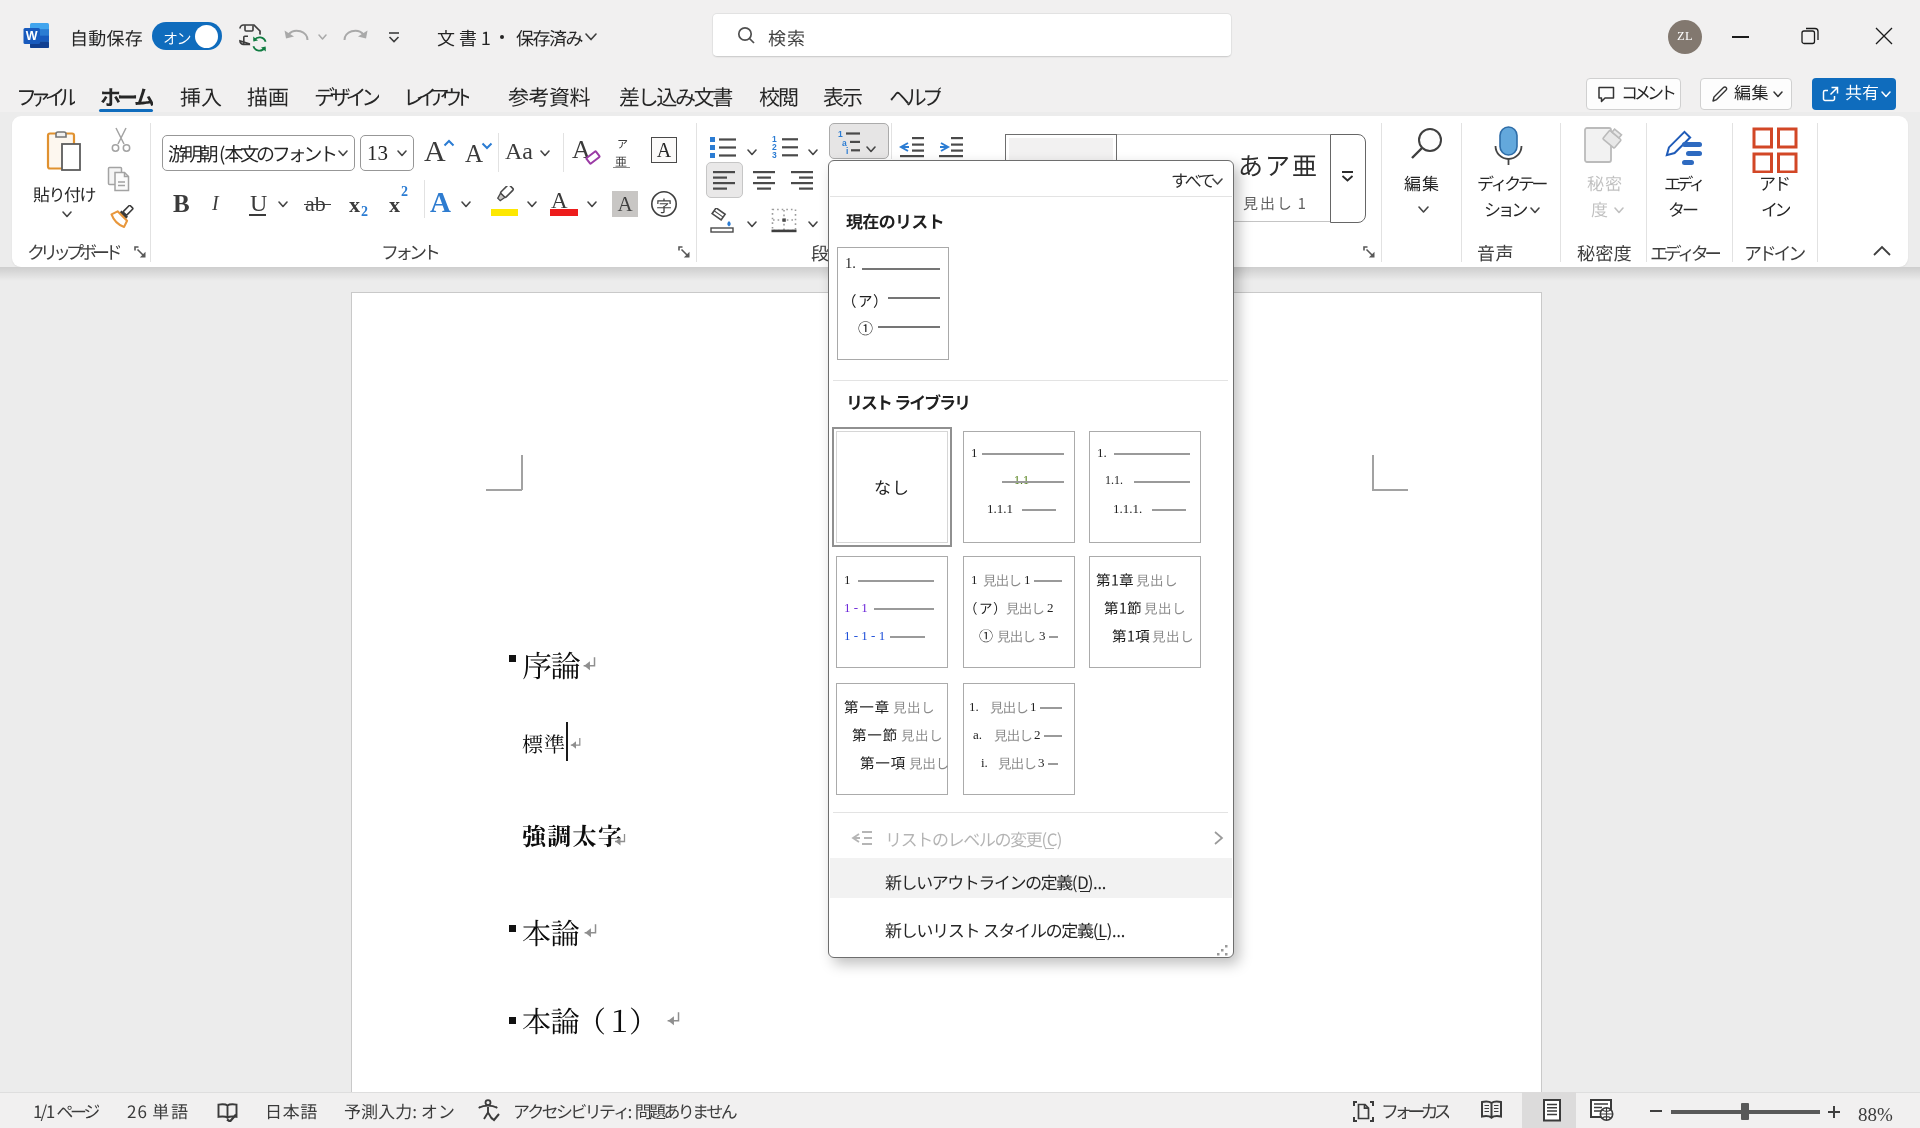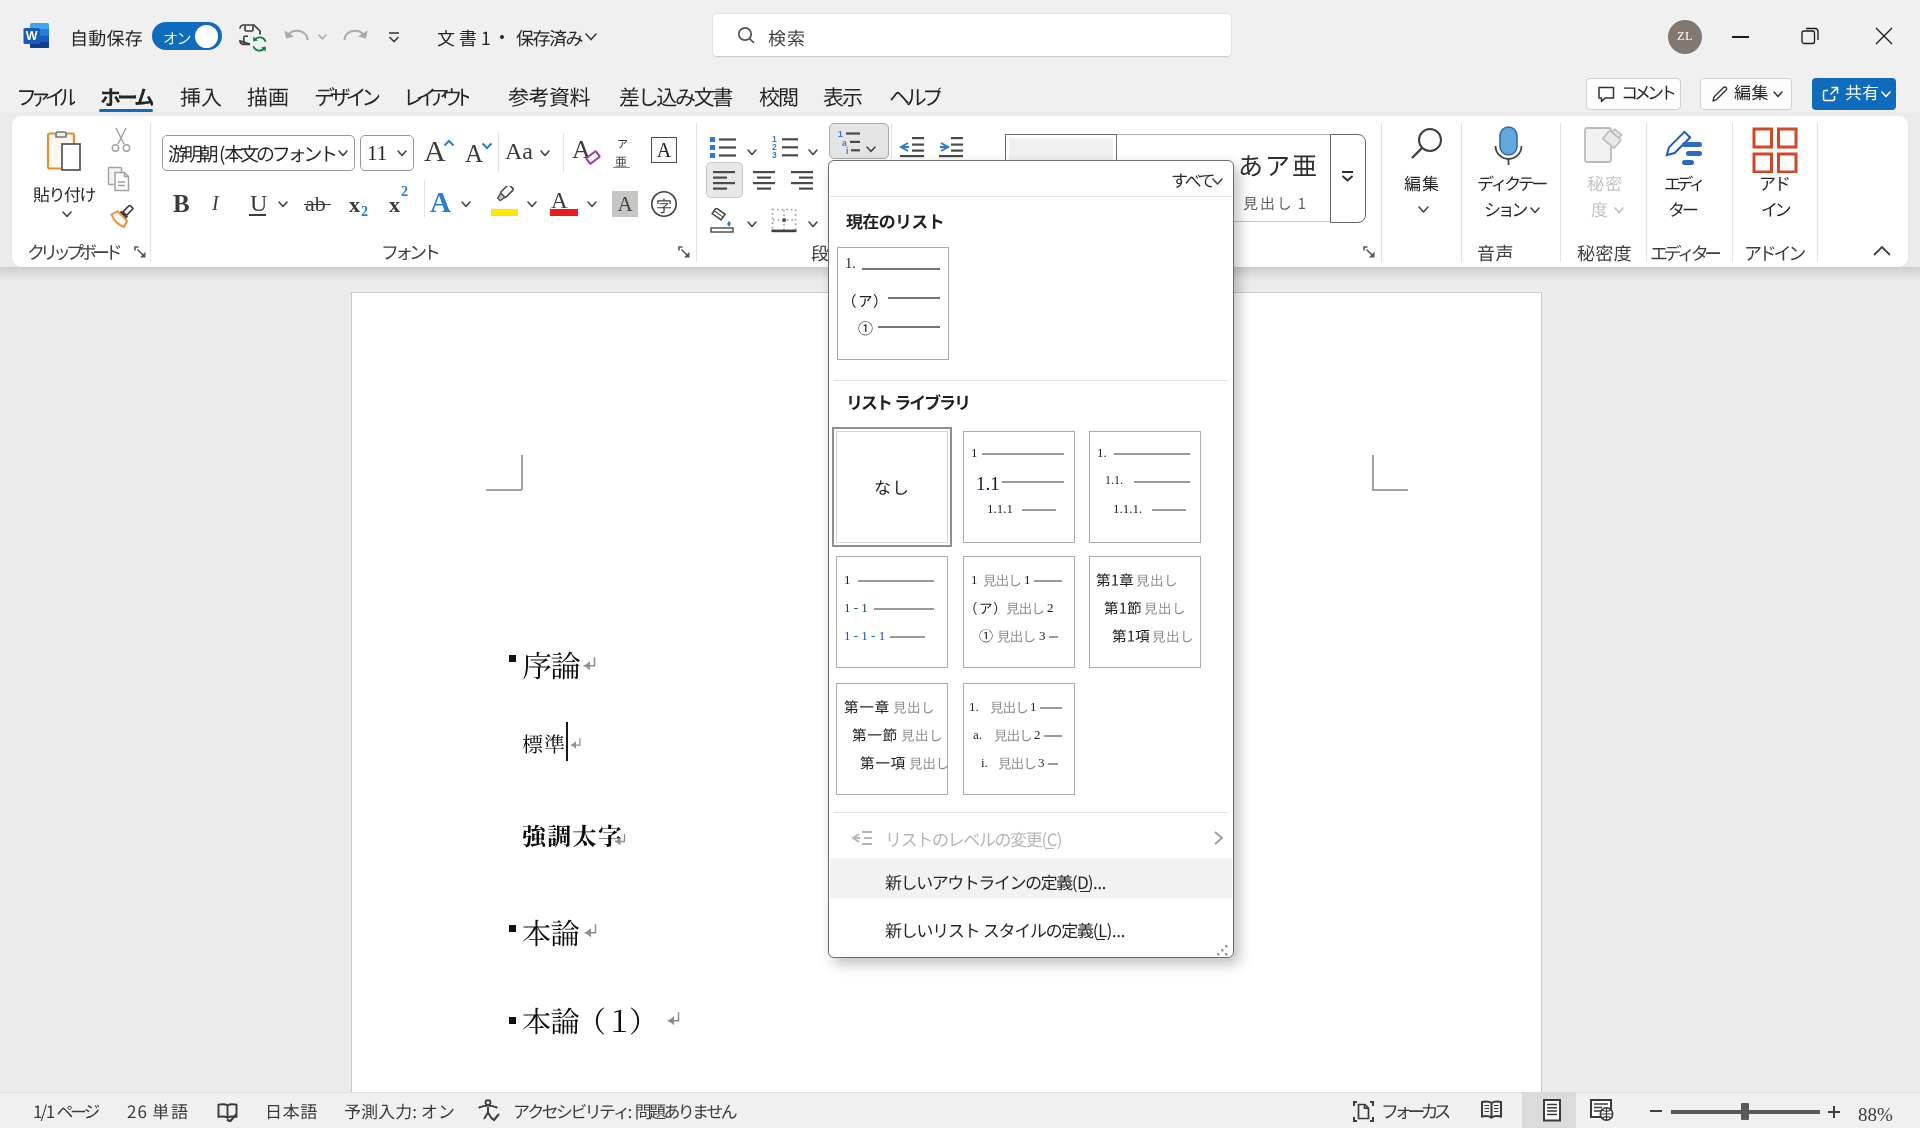--- a/index.html
+++ b/index.html
@@ -448,21 +448,21 @@
       <use href="#g13" x="5461"></use>
       <use href="#g66" x="6293"></use>
       <use href="#g5" x="7125"></use>
       <use href="#g29" x="7957"></use>
     </g>
   </svg>
 <svg class="ab" style="left:338px;top:150px" width="11" height="6.95" viewBox="0 0 11 6.95">
     <path d="M1 1 L5 5.45 L9 1" fill="none" stroke="#454545" stroke-width="1.6" stroke-linecap="round" stroke-linejoin="round"></path>
   </svg>
 <div class="ab" style="left:360px;top:135px;width:54px;height:36px;border:1px solid #979797;border-radius:5px;background:#fff"></div>
-<div class="ab lt" style="left:367px;top:141px;width:26px;height:24px;font-size:21px;color:#262626">11</div>
+<div class="ab lt" style="left:367px;top:141px;width:26px;height:24px;font-size:21px;color:#262626">13</div>
 <svg class="ab" style="left:397px;top:150px" width="11" height="6.95" viewBox="0 0 11 6.95">
     <path d="M1 1 L5 5.45 L9 1" fill="none" stroke="#454545" stroke-width="1.6" stroke-linecap="round" stroke-linejoin="round"></path>
   </svg>
 <div class="ab lt" style="left:424px;top:134px;width:28px;height:32px;font-size:30px;color:#3b3b3b">A</div>
 <svg class="ab" style="left:443px;top:139px" width="12" height="8" viewBox="0 0 12 8">
     <path d="M1.5 6.5 L6 2 L10.5 6.5" fill="none" stroke="#2b7cd3" stroke-width="2"></path>
   </svg>
 <div class="ab lt" style="left:465px;top:140px;width:26px;height:28px;font-size:25px;color:#3b3b3b">A</div>
 <svg class="ab" style="left:481px;top:142px" width="12" height="8" viewBox="0 0 12 8">
     <path d="M1.5 1.5 L6 6 L10.5 1.5" fill="none" stroke="#2b7cd3" stroke-width="2"></path>
@@ -1070,33 +1070,33 @@
 <div class="ab" style="left:836px;top:683px;width:112px;height:112px;border:1px solid #ababab;background:#fff"></div>
 <div class="ab" style="left:963px;top:683px;width:112px;height:112px;border:1px solid #ababab;background:#fff"></div>
 <svg class="ab" style="left:874px;top:477px" width="38" height="23">
     <g fill="#1f1f1f" transform="translate(0,17) scale(0.017,-0.017)">
       <use href="#g134" x="0"></use>
       <use href="#g35" x="1059"></use>
     </g>
   </svg>
 <div class="ab lt" style="left:971px;top:445px;height:16px;font-size:13px;color:#1f1f1f;white-space:nowrap">1</div>
 <div class="ab" style="left:982px;top:453px;width:82px;height:2px;background:#9a9a9a"></div>
-<div class="ab lt" style="left:976px;top:473px;height:16px;font-size:19px;color:#0f172a;white-space:nowrap">1.1</div>
+<div class="ab lt" style="left:1014px;top:473px;height:16px;font-size:12px;color:#4d7c0f;white-space:nowrap">1.1</div>
 <div class="ab" style="left:1002px;top:481px;width:62px;height:2px;background:#9a9a9a"></div>
 <div class="ab lt" style="left:987px;top:501px;height:16px;font-size:13px;color:#1f1f1f;white-space:nowrap">1.1.1</div>
 <div class="ab" style="left:1022px;top:509px;width:34px;height:2px;background:#9a9a9a"></div>
 <div class="ab lt" style="left:1097px;top:445px;height:16px;font-size:13px;color:#1f1f1f;white-space:nowrap">1.</div>
 <div class="ab" style="left:1114px;top:453px;width:76px;height:2px;background:#9a9a9a"></div>
 <div class="ab lt" style="left:1105px;top:473px;height:16px;font-size:12px;color:#1f1f1f;white-space:nowrap">1.1.</div>
 <div class="ab" style="left:1134px;top:481px;width:56px;height:2px;background:#9a9a9a"></div>
 <div class="ab lt" style="left:1113px;top:501px;height:16px;font-size:13px;color:#1f1f1f;white-space:nowrap">1.1.1.</div>
 <div class="ab" style="left:1152px;top:509px;width:34px;height:2px;background:#9a9a9a"></div>
 <div class="ab lt" style="left:844px;top:572px;height:16px;font-size:13px;color:#1f1f1f;white-space:nowrap">1</div>
 <div class="ab" style="left:858px;top:580px;width:76px;height:2px;background:#9a9a9a"></div>
-<div class="ab lt" style="left:844px;top:600px;height:16px;font-size:13px;color:#14532d;white-space:nowrap">1 - 1</div>
+<div class="ab lt" style="left:844px;top:600px;height:16px;font-size:13px;color:#6d28d9;white-space:nowrap">1 - 1</div>
 <div class="ab" style="left:874px;top:608px;width:60px;height:2px;background:#9a9a9a"></div>
 <div class="ab lt" style="left:844px;top:628px;height:16px;font-size:13px;color:#1d4ed8;white-space:nowrap">1 - 1 - 1</div>
 <div class="ab" style="left:890px;top:636px;width:35px;height:2px;background:#9a9a9a"></div>
 <div class="ab lt" style="left:971px;top:572px;height:16px;font-size:13px;color:#1f1f1f;white-space:nowrap">1</div>
 <svg class="ab" style="left:983px;top:571.5px" width="40" height="18">
     <g fill="#8a8a8a" transform="translate(0,13.5) scale(0.0135,-0.0135)">
       <use href="#g72" x="0"></use>
       <use href="#g73" x="938"></use>
       <use href="#g35" x="1877"></use>
     </g>

